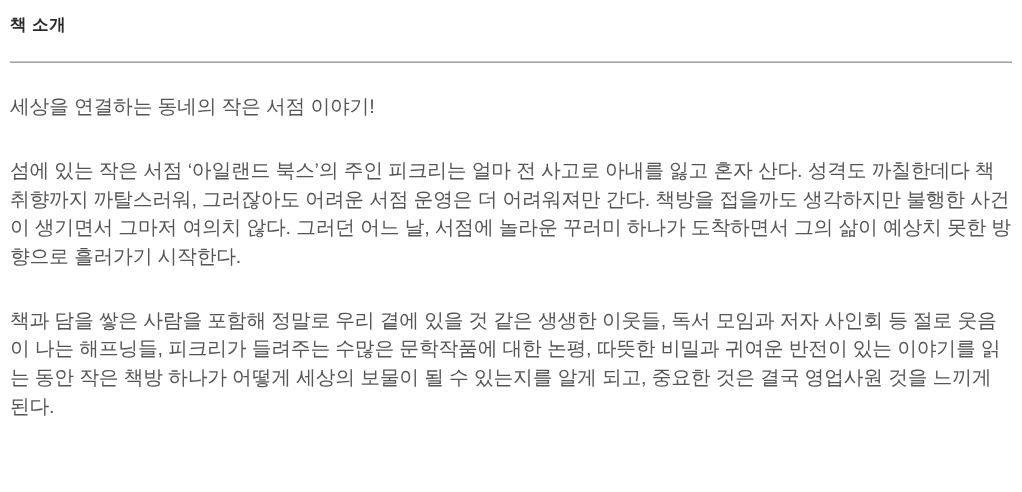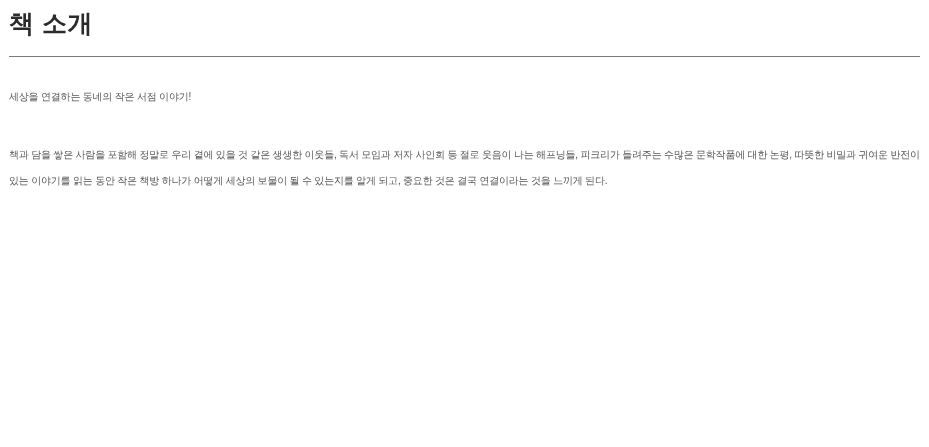--- a/index.html
+++ b/index.html
@@ -11,35 +11,35 @@
   .page {
     width: 929px;
     height: 447px;
     box-sizing: border-box;
     padding: 8px 9px 0 9px;
     overflow: hidden;
     background: #ffffff;
   }
   .section-title {
     margin: 2px 0 0 0;
-    font-size: 25px;
+    font-size: 15px;
     line-height: 26px;
     font-weight: bold;
     color: #2b2b2b;
     letter-spacing: 0.5px;
   }
   .section-divider {
     margin-top: 20px;
     border: 0;
     border-top: 1px solid #7b7b7b;
     height: 0;
   }
   .body-text p {
     margin: 0 0 32px 0;
-    font-size: 10px;
+    font-size: 18px;
     line-height: 26px;
     color: #555555;
     word-break: break-all;
     letter-spacing: -0.2px;
   }
   .body-text p.tagline {
     margin-top: 27px;
   }
 </style>
 </head>
@@ -48,17 +48,18 @@
 <div class="page">
 
   <h2 class="section-title">책 소개</h2>
 
   <hr class="section-divider">
 
   <div class="body-text">
     <p class="tagline">세상을 연결하는 동네의 작은 서점 이야기!</p>
 
 
+    <p>섬에 있는 작은 서점 ‘아일랜드 북스’의 주인 피크리는 얼마 전 사고로 아내를 잃고 혼자 산다. 성격도 까칠한데다 책 취향까지 까탈스러워, 그러잖아도 어려운 서점 운영은 더 어려워져만 간다. 책방을 접을까도 생각하지만 불행한 사건이 생기면서 그마저 여의치 않다. 그러던 어느 날, 서점에 놀라운 꾸러미 하나가 도착하면서 그의 삶이 예상치 못한 방향으로 흘러가기 시작한다.</p>
 
-    <p>책과 담을 쌓은 사람을 포함해 정말로 우리 곁에 있을 것 같은 생생한 이웃들, 독서 모임과 저자 사인회 등 절로 웃음이 나는 해프닝들, 피크리가 들려주는 수많은 문학작품에 대한 논평, 따뜻한 비밀과 귀여운 반전이 있는 이야기를 읽는 동안 작은 책방 하나가 어떻게 세상의 보물이 될 수 있는지를 알게 되고, 중요한 것은 결국 연결이라는 것을 느끼게 된다.</p>
+    <p>책과 담을 쌓은 사람을 포함해 정말로 우리 곁에 있을 것 같은 생생한 이웃들, 독서 모임과 저자 사인회 등 절로 웃음이 나는 해프닝들, 피크리가 들려주는 수많은 문학작품에 대한 논평, 따뜻한 비밀과 귀여운 반전이 있는 이야기를 읽는 동안 작은 책방 하나가 어떻게 세상의 보물이 될 수 있는지를 알게 되고, 중요한 것은 결국 영업사원 것을 느끼게 된다.</p>
   </div>
 
 </div>
 
 </body></html>

